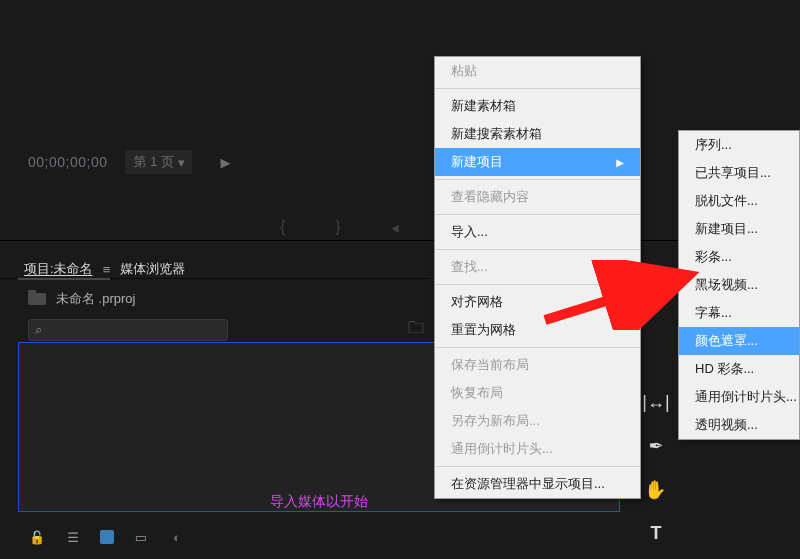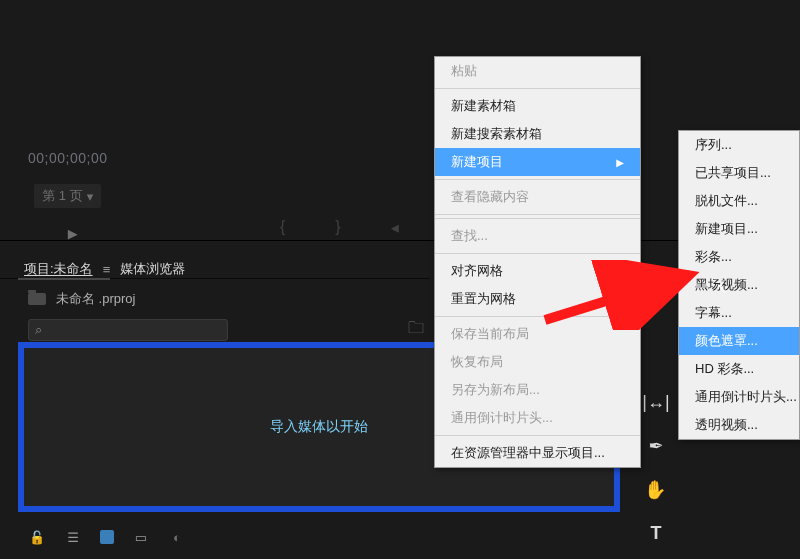--- a/index.html
+++ b/index.html
@@ -1,36 +1,36 @@
 <!DOCTYPE html>
 <html><head>
 <meta charset="utf-8">
 <style>
   * { margin: 0; padding: 0; box-sizing: border-box; font-family: "Microsoft YaHei", "Segoe UI", Arial, sans-serif; }
   body { background: #1a1a1a; width: 800px; height: 559px; overflow: hidden; position: relative; color: #c8c8c8; font-size: 13px; }
-  .timecode-area { position: absolute; top: 150px; left: 28px; display: flex; align-items: center; gap: 18px; flex-direction: column; }
+  .timecode-area { position: absolute; top: 150px; left: 28px; display: flex; align-items: center; gap: 18px; }
   .timecode { color: #6f6f7a; font-size: 14px; letter-spacing: 0.5px; }
   .page-select { display: flex; align-items: center; gap: 4px; color: #6f6f6f; background: #262626; padding: 3px 8px; border-radius: 2px; }
   .play-arrow { color: #6f6f6f; margin-left: 10px; }
   .markers-row { position: absolute; top: 218px; left: 280px; display: flex; gap: 50px; color: #5a5a5a; font-size: 16px; }
   .markers-row span { opacity: 0.6; }
   .divider-top { position: absolute; top: 240px; left: 0; right: 0; height: 1px; background: #000; }
   .panel-tabs { position: absolute; top: 256px; left: 22px; display: flex; align-items: center; gap: 6px; }
   .panel-tab { color: #d8d8d8; font-size: 13px; padding: 4px 2px; }
   .panel-tab u { text-decoration: underline; text-underline-offset: 2px; }
   .tab-menu { color: #9a9a9a; margin: 0 2px; }
   .panel-divider { position: absolute; top: 278px; left: 0; width: 430px; height: 1px; background: #0a0a0a; }
   .active-underline { position:absolute; top:278px; left:18px; width:92px; height:2px; background:#474747; }
   .project-row { position: absolute; top: 290px; left: 28px; display: flex; align-items: center; gap: 10px; color: #b0b0b0; }
   .bin-icon { width: 18px; height: 12px; background: #4a4a4a; border-radius: 2px; position: relative; }
   .bin-icon::before { content: ""; position: absolute; top: -3px; left: 0; width: 8px; height: 3px; background: #4a4a4a; border-radius: 1px 1px 0 0; }
   .search-row { position: absolute; top: 316px; left: 28px; display: flex; align-items: center; gap: 180px; }
   .search-box { background: #2a2a2a; border: 1px solid #3a3a3a; border-radius: 3px; width: 200px; height: 22px; display: flex; align-items: center; padding: 0 6px; color: #888; }
   .folder-icon { color: #7a7a7a; font-size: 16px; }
-  .drop-area { position: absolute; top: 342px; left: 18px; width: 602px; height: 170px; border: 6px solid #1d4ed8; display: flex; align-items: center; justify-content: center; color: #7dd3fc; font-size: 14px; background: #232323; }
+  .drop-area { position: absolute; top: 342px; left: 18px; width: 602px; height: 170px; border: 1px solid #1d4ed8; display: flex; align-items: flex-end; justify-content: center; color: #d946ef; font-size: 14px; background: #232323; }
   .bottom-bar { position: absolute; top: 530px; left: 28px; display: flex; align-items: center; gap: 18px; }
   .bb-icon { width: 18px; height: 14px; display: flex; align-items: center; justify-content: center; color: #9a9a9a; }
   .bb-lock { color: #3aa03a; }
   .bb-icon.box { background: #3a7fba; width: 14px; height: 14px; border-radius: 2px; }
   .right-tools { position: absolute; top: 392px; left: 636px; width: 40px; display: flex; flex-direction: column; gap: 22px; align-items: center; }
   .right-tools .tool { color: #d8d8d8; font-size: 18px; }
   .context-menu { position: absolute; background: #f0f0f0; border: 1px solid #9a9a9a; box-shadow: 2px 2px 6px rgba(0,0,0,.4); font-size: 13px; color: #222; }
   .menu1 { top: 56px; left: 434px; width: 207px; }
   .menu2 { top: 130px; left: 678px; width: 122px; }
   .menu-item { padding: 5px 16px; white-space: nowrap; display: flex; justify-content: space-between; align-items: center; }
@@ -113,20 +113,23 @@
     </div>
   <div class="menu-item highlight">
     <span>新建项目</span>
     <span class="submenu-arrow">▶</span>
   </div>
   <div class="menu-sep"></div>
   <div class="menu-item disabled">
       <span>查看隐藏内容</span>
     </div>
   <div class="menu-sep"></div>
+  <div class="menu-item">
+      <span>导入...</span>
+    </div>
   <div class="menu-sep"></div>
   <div class="menu-item disabled">
       <span>查找...</span>
     </div>
   <div class="menu-sep"></div>
   <div class="menu-item">
       <span>对齐网格</span>
     </div>
   <div class="menu-item">
       <span>重置为网格</span>

